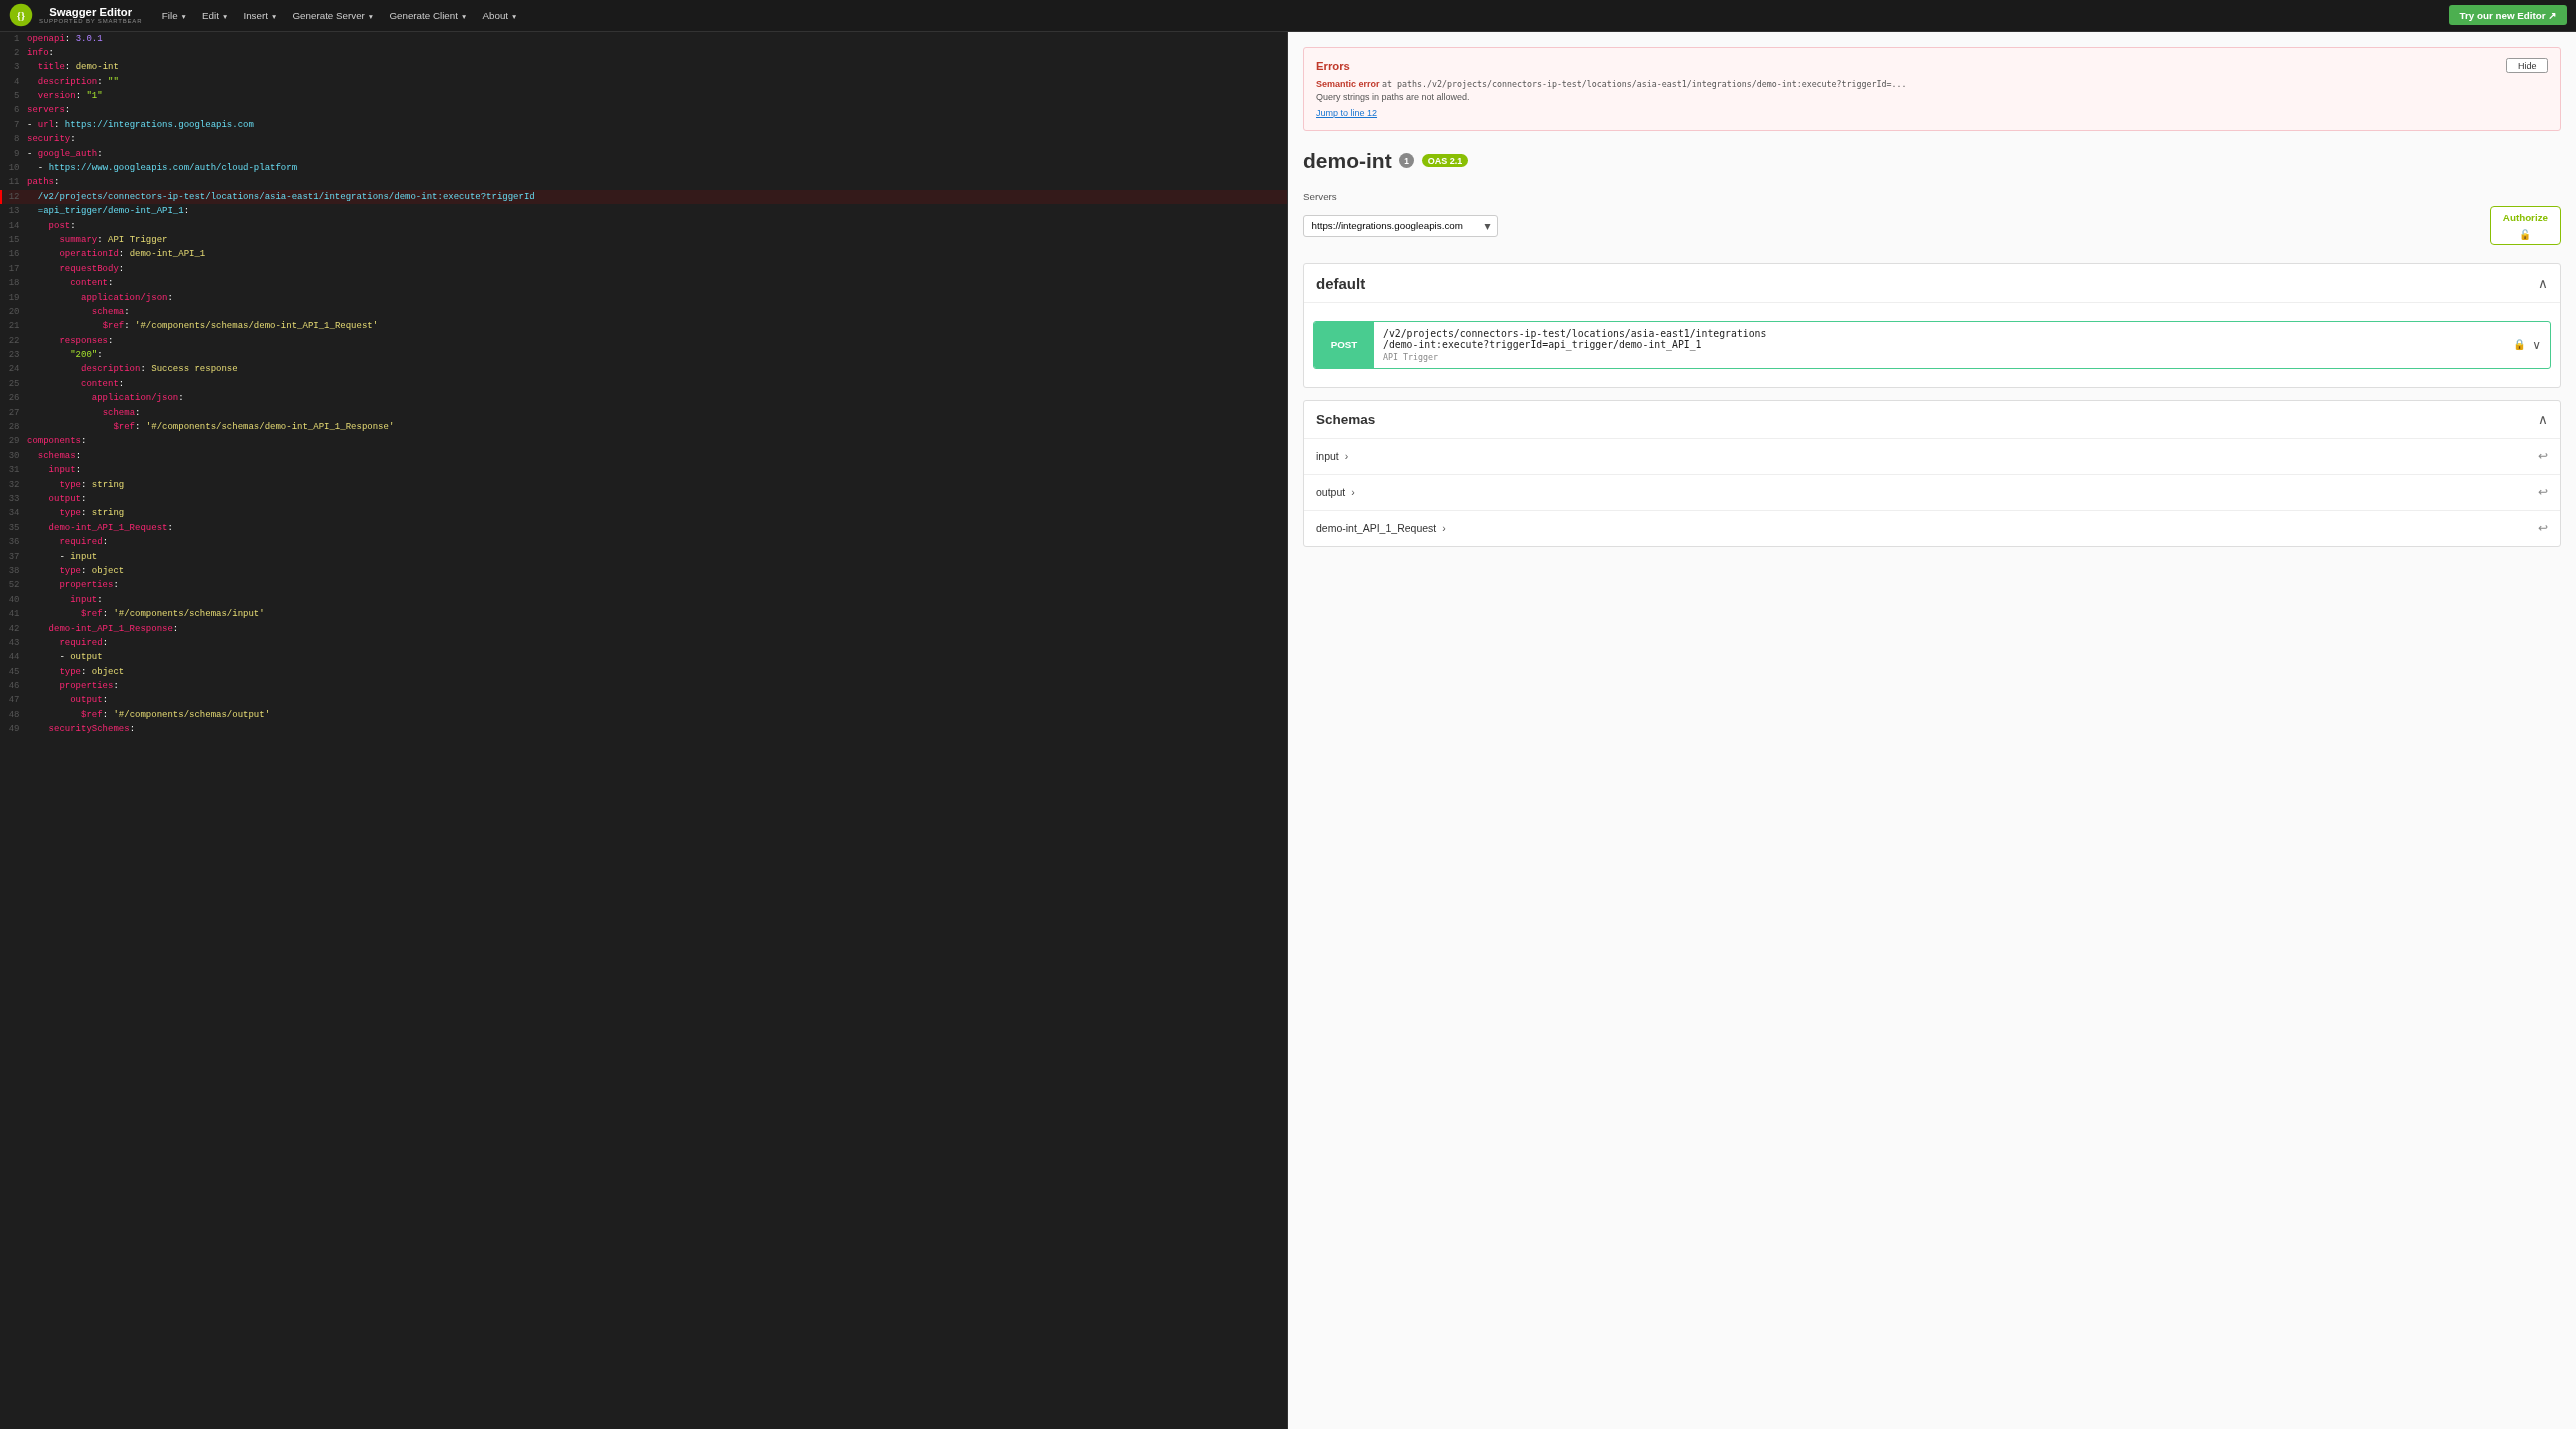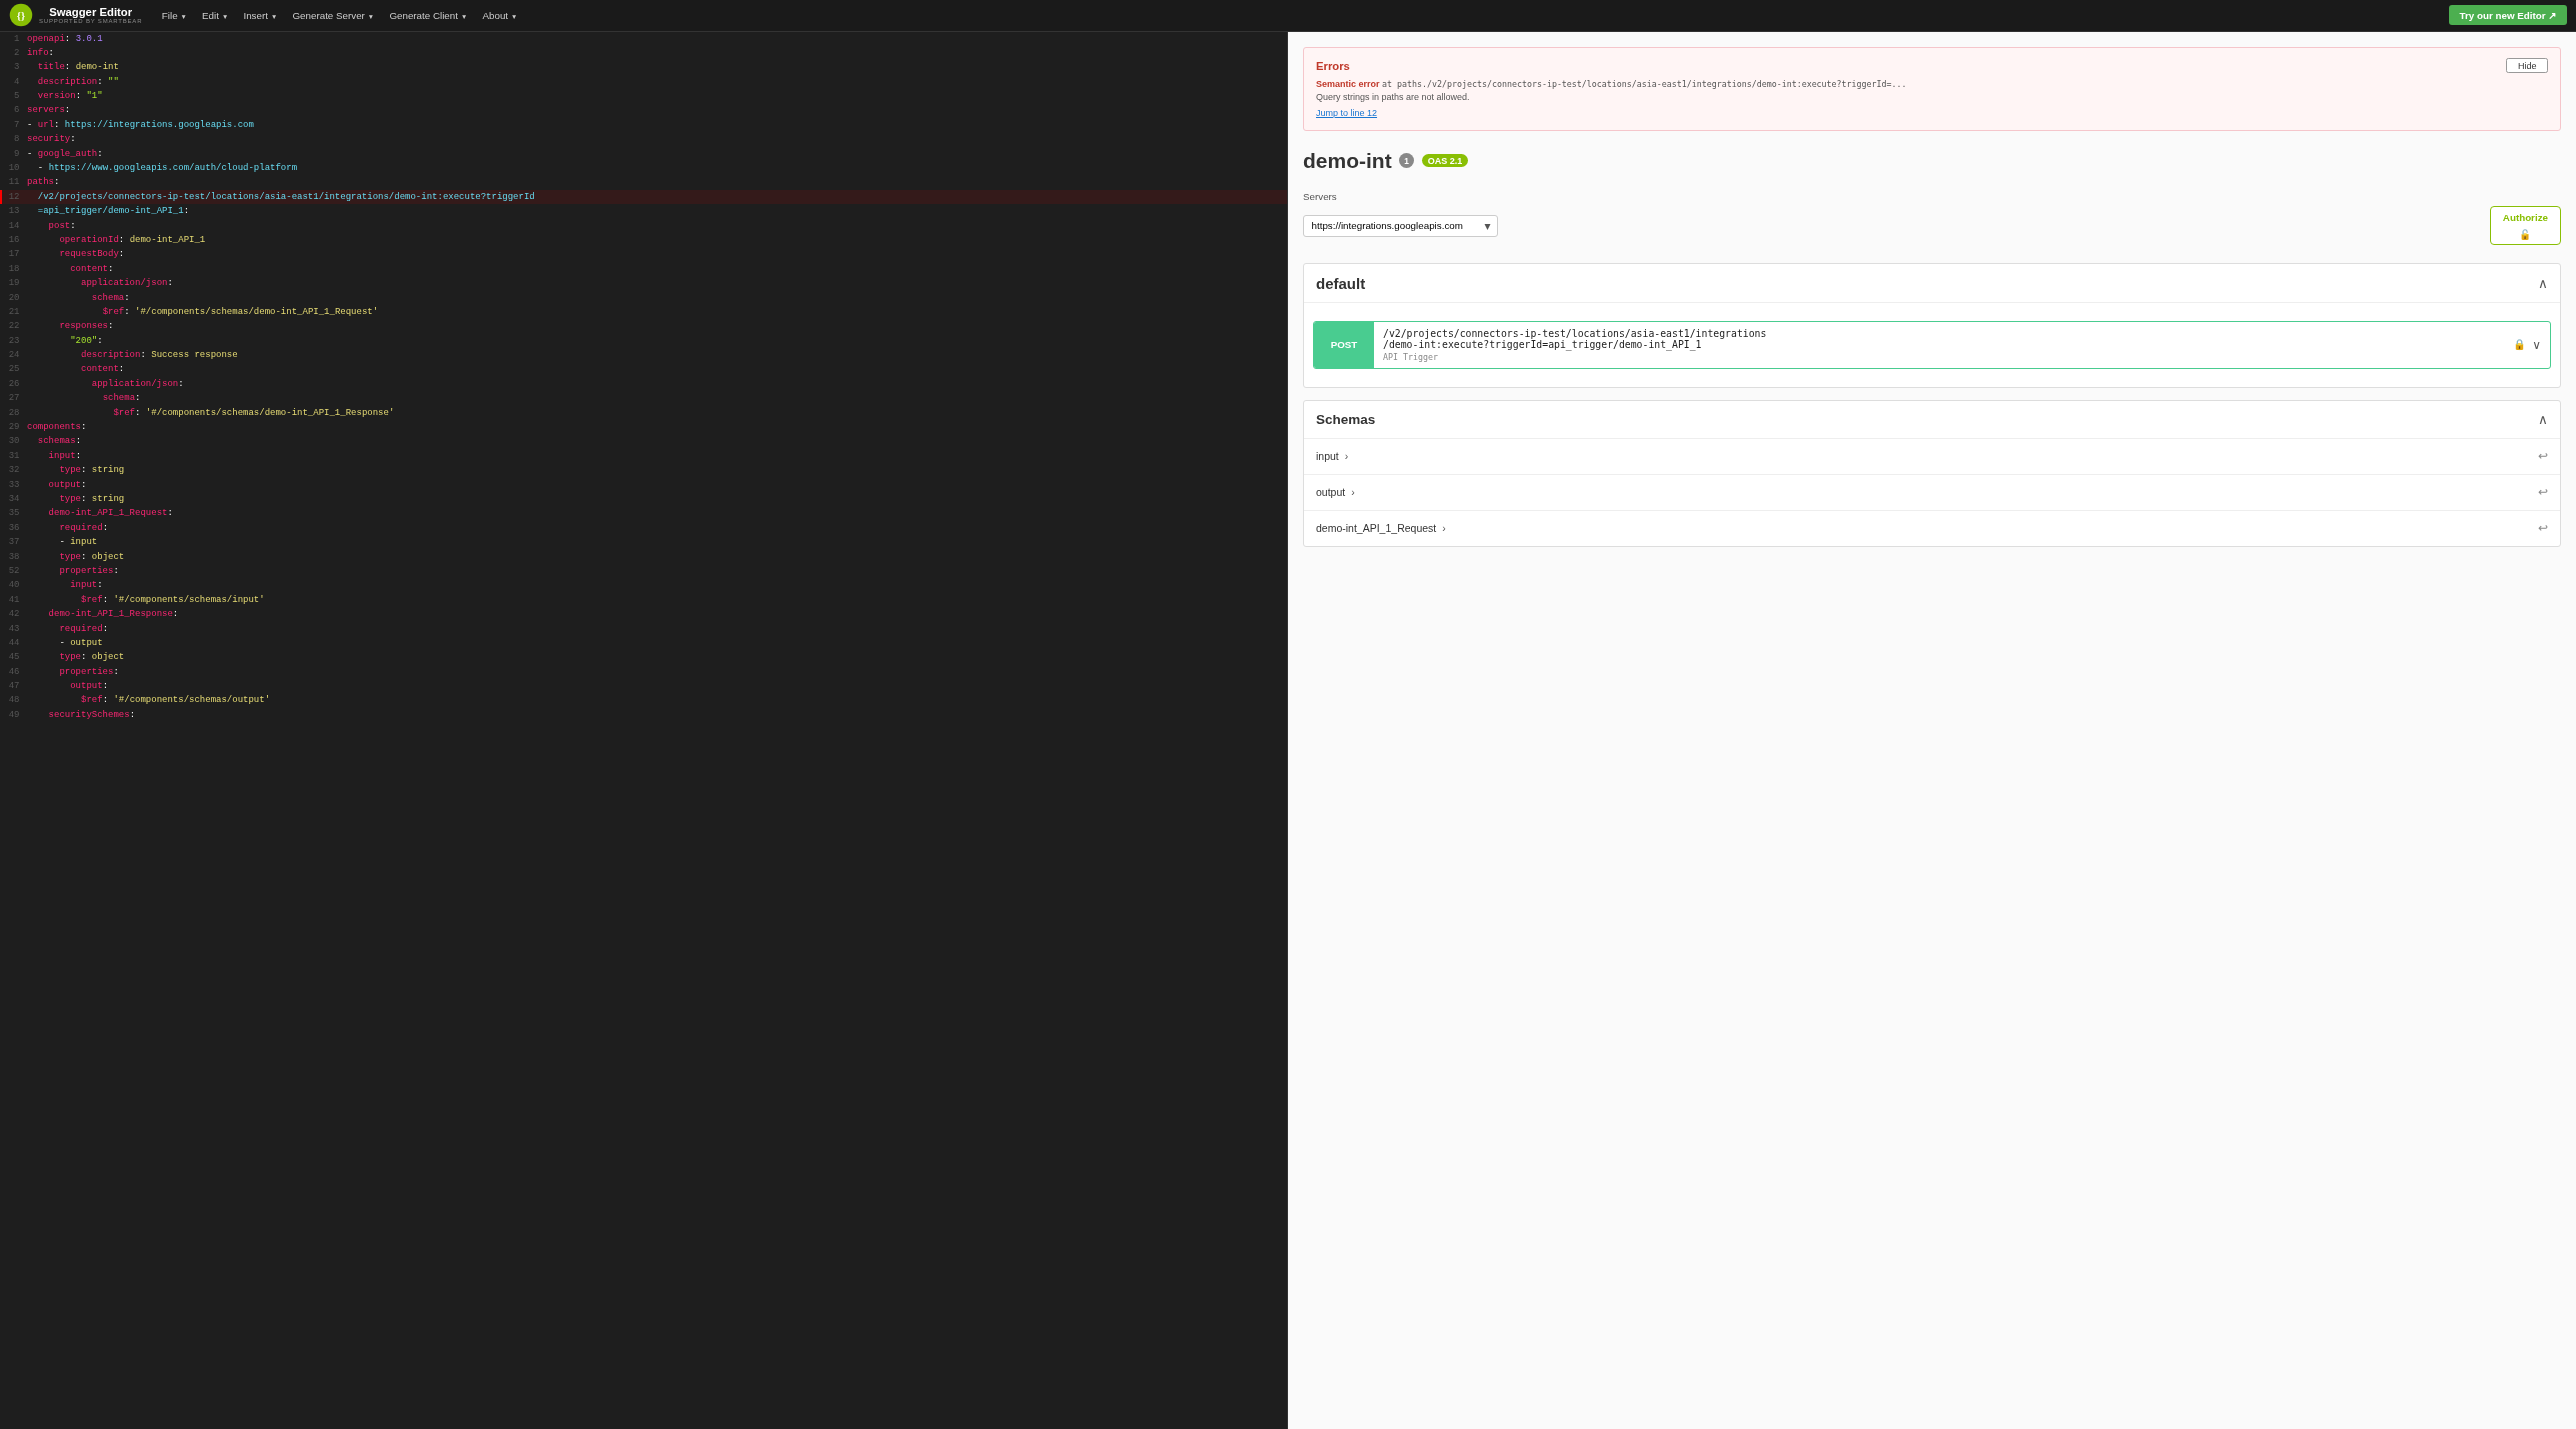--- a/index.html
+++ b/index.html
@@ -442,20 +442,24 @@
       </div>
       <div class="editor-line">
         <span class="line-num">13</span>
         <span class="line-content">  <span class="val-url">=api_trigger/demo-int_API_1</span>:</span>
       </div>
       <div class="editor-line">
         <span class="line-num">14</span>
         <span class="line-content">    <span class="key">post</span>:</span>
       </div>
       <div class="editor-line">
+        <span class="line-num">15</span>
+        <span class="line-content">      <span class="key">summary</span>: <span class="val-plain">API Trigger</span></span>
+      </div>
+      <div class="editor-line">
         <span class="line-num">16</span>
         <span class="line-content">      <span class="key">operationId</span>: <span class="val-plain">demo-int_API_1</span></span>
       </div>
       <div class="editor-line">
         <span class="line-num">17</span>
         <span class="line-content">      <span class="key">requestBody</span>:</span>
       </div>
       <div class="editor-line">
         <span class="line-num">18</span>
         <span class="line-content">        <span class="key">content</span>:</span>

